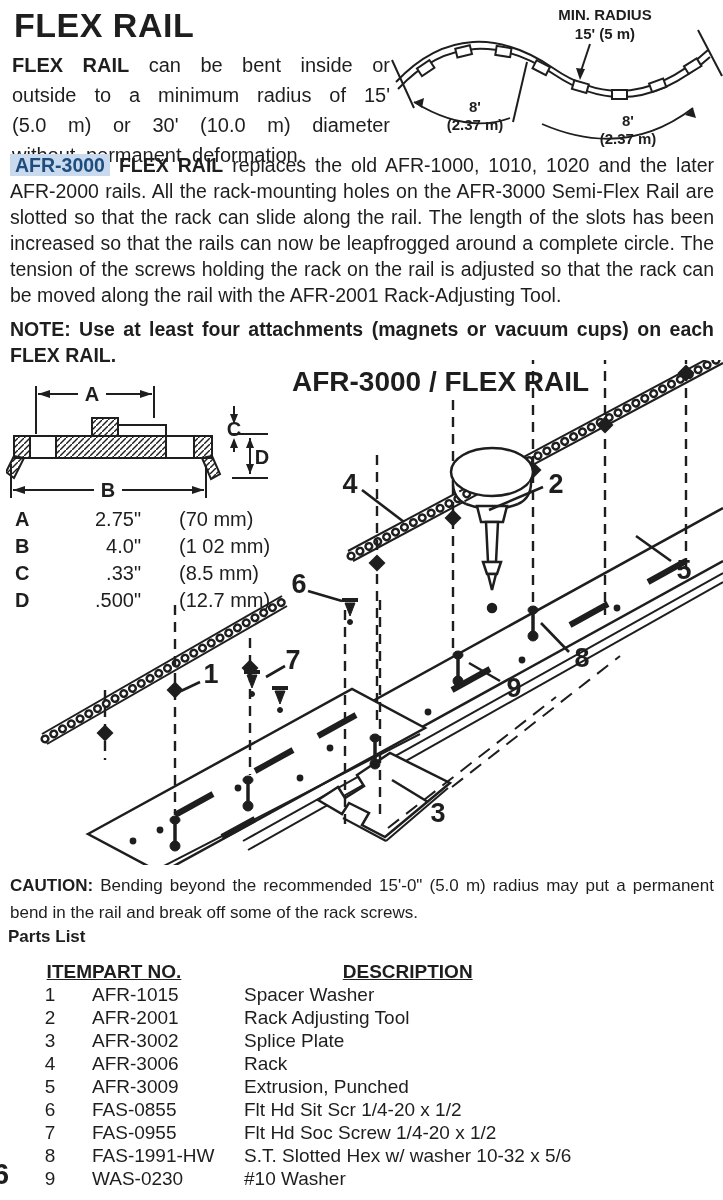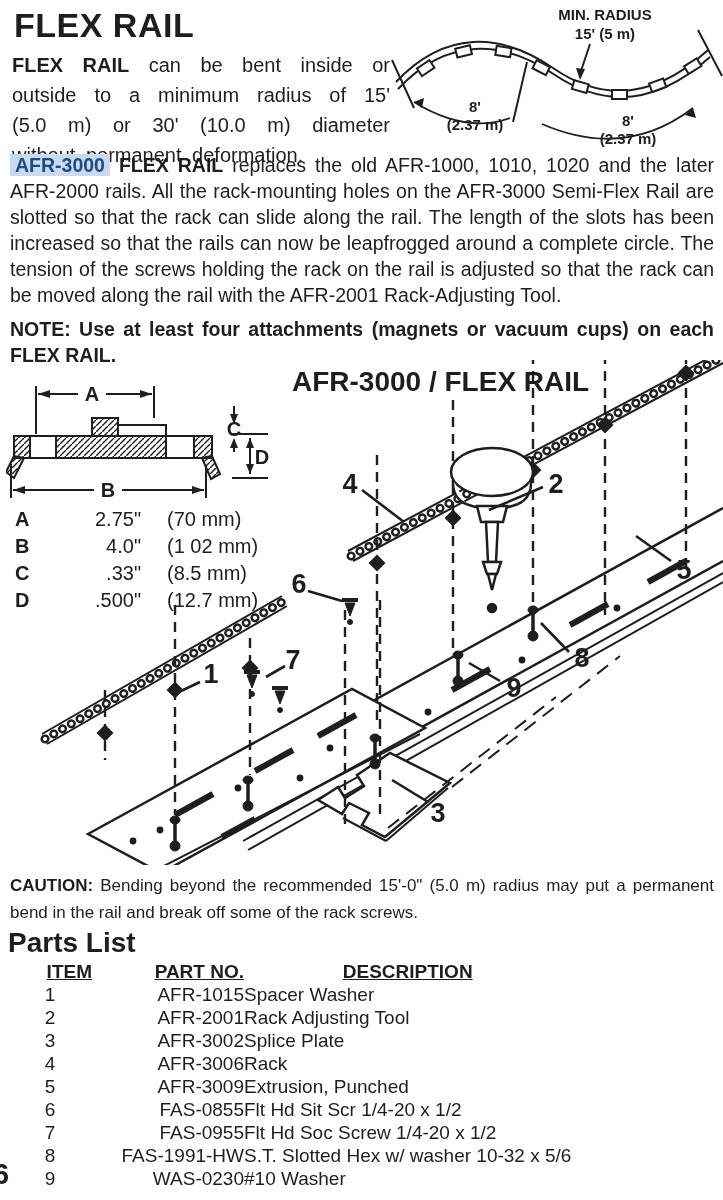--- a/index.html
+++ b/index.html
@@ -9,29 +9,29 @@
   .para{font-size:19.5px;line-height:26px;text-align:justify;}
   .para1{font-size:20px;line-height:30px;word-spacing:5px;text-align:justify;}
   .b{font-weight:bold;}
   .hl{font-weight:bold;background:#c9d9ee;color:#1d4d7c;padding:0 5px;}
   .note{font-weight:bold;}
   .diagtitle{font-size:28px;font-weight:bold;}
   .dims{font-size:20px;line-height:27px;}
   .dims .row{display:flex;}
   .dims .k{font-weight:bold;width:24px;}
   .dims .in{width:102px;text-align:right;}
-  .dims .mm{margin-left:26px;}
+  .dims .mm{margin-left:38px;}
   .caution{font-size:17px;line-height:27px;text-align:justify;}
-  .plheading{font-size:28px;font-weight:bold;}
+  .plheading{font-size:17px;font-weight:bold;}
   table.parts{border-collapse:collapse;font-size:19px;line-height:23px;}
   table.parts th{font-weight:bold;text-decoration:underline;text-align:center;padding:0;}
   table.parts td{padding:0;}
   table.parts .c-item{width:84px;text-align:center;}
   table.parts th.c-item{text-align:right;}
-  table.parts .c-part{width:152px;text-align:right;}
+  table.parts .c-part{width:152px;text-align:left;}
   .pagenum{font-size:29px;font-weight:bold;}
   svg text{font-family:"Liberation Sans",sans-serif;fill:#1e1e1e;}
   .callout{font-size:27px;font-weight:bold;}
   .dimletter{font-size:20px;font-weight:bold;}
   .wavelbl{font-size:15px;font-weight:bold;}
 </style>
 </head>
 <body>
 
 <h1 class="abs" style="left:14px;top:6px;">FLEX RAIL</h1>

